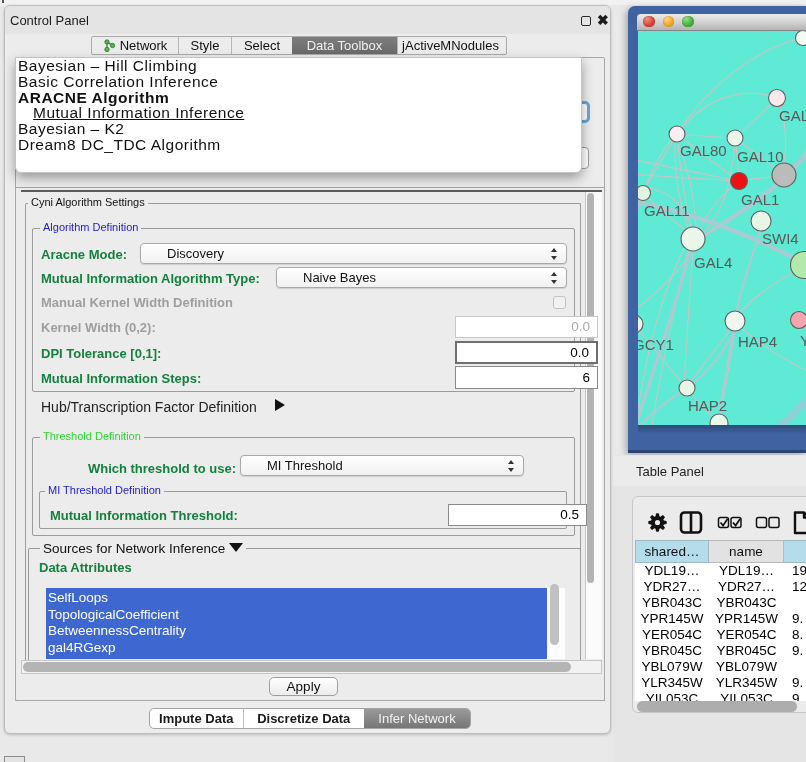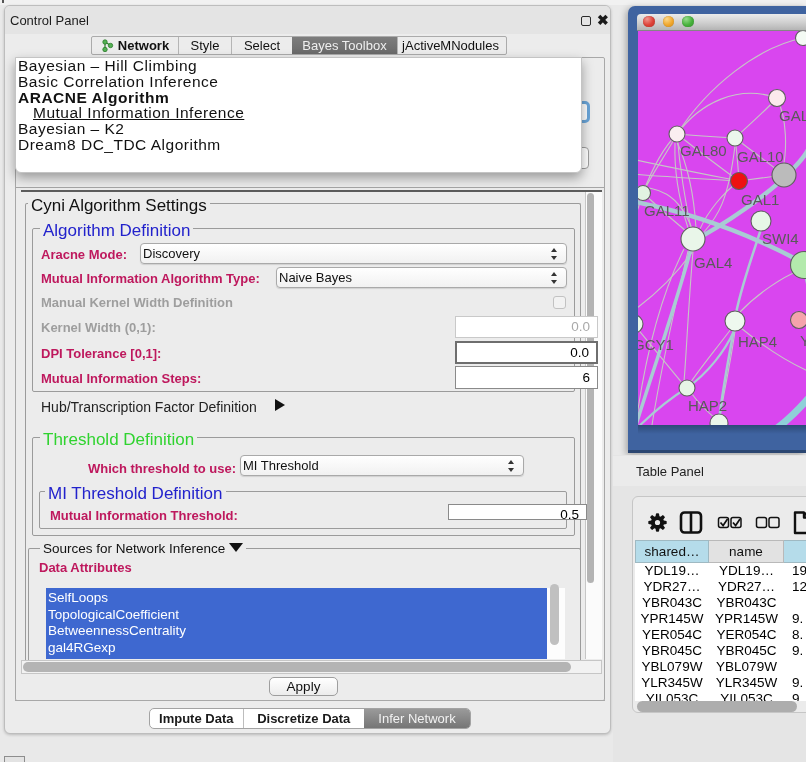--- a/index.html
+++ b/index.html
@@ -1,57 +1,57 @@
 <!DOCTYPE html>
 <html><head>
 <meta charset="utf-8">
 <style>
   * { margin:0; padding:0; box-sizing:border-box; }
   html,body { width:806px; height:762px; }
   body { font-family:"Liberation Sans", sans-serif; background:#e9e9e9; position:relative; overflow:hidden; }
   .abs { position:absolute; }
-  .lbl { font-size:13px; font-weight:bold; color:#be185d; }
+  .lbl { font-size:13px; font-weight:bold; color:#15803d; }
   .combo { position:absolute; border:1px solid #a9a9a9; border-radius:4px;
            background:linear-gradient(#ffffff,#f1f1f1); font-size:13px; color:#111;
-           line-height:19px; padding-left:2px; box-shadow:0 1px 1px rgba(0,0,0,0.12); }
+           line-height:19px; padding-left:26px; box-shadow:0 1px 1px rgba(0,0,0,0.12); }
   .spin { position:absolute; right:7px; top:4px; width:9px; height:12px; }
   .spin:before { content:""; position:absolute; top:0; left:1px; border-left:3.5px solid transparent;
     border-right:3.5px solid transparent; border-bottom:4.5px solid #333; }
   .spin:after { content:""; position:absolute; bottom:0; left:1px; border-left:3.5px solid transparent;
     border-right:3.5px solid transparent; border-top:4.5px solid #333; }
   .field { position:absolute; background:#fff; font-size:13.5px; text-align:right; padding-right:7px;margin-left:29px; }
   .group { position:absolute; border:1px solid #9b9b9b; border-radius:2px; }
-  .gtitle { position:absolute; top:-8px; left:8px; background:#ececec; padding:0 4px; font-size:17px; }
+  .gtitle { position:absolute; top:-8px; left:8px; background:#ececec; padding:0 4px; font-size:11px; }
 </style>
 </head>
 <body>
 
 <div class="abs" style="left:0;top:0;width:806px;height:5px;background:#f1f1f1;"></div>
 <div class="abs" style="left:2px;top:0;width:2px;height:3px;background:#555;"></div>
 
 <div class="abs" id="cpwin" style="left:4px;top:5px;width:607px;height:729px;background:#ececec;border:1px solid #bdbdbd;border-radius:6px;box-shadow:0 1px 3px rgba(0,0,0,0.2);overflow:hidden;">
 
   <div class="abs" style="left:0;top:0;width:100%;height:28px;background:#e4e4e4;"></div>
   <div class="abs" style="left:5px;top:7px;font-size:13px;color:#1c1c1c;">Control Panel</div>
   <div class="abs" style="left:576px;top:10px;width:10px;height:10px;border:1.5px solid #2a2a2a;border-radius:2px;"></div>
   <div class="abs" style="left:592px;top:6px;font-size:14px;font-weight:bold;color:#1a1a1a;">✖</div>
 
   <div class="abs" style="left:86px;top:30px;width:416px;height:19px;border:1px solid #ababab;border-radius:2px;background:#ececec;display:flex;font-size:13px;color:#111;">
-    <div style="width:87px;display:flex;align-items:center;justify-content:center;border-right:1px solid #b5b5b5;font-weight:bold;">
+    <div style="width:87px;display:flex;align-items:center;justify-content:center;border-right:1px solid #b5b5b5;">
       <svg width="13" height="13" viewBox="0 0 13 13" style="margin-right:4px;">
         <line x1="4" y1="3" x2="9" y2="6" stroke="#2c7a2c" stroke-width="1.2"></line>
         <line x1="4" y1="3" x2="4" y2="10" stroke="#2c7a2c" stroke-width="1.2"></line>
         <circle cx="4" cy="3" r="2.2" fill="#54b254" stroke="#2c7a2c" stroke-width="0.8"></circle>
         <circle cx="9.5" cy="6.5" r="2.2" fill="#54b254" stroke="#2c7a2c" stroke-width="0.8"></circle>
         <circle cx="4" cy="10.5" r="2.2" fill="#54b254" stroke="#2c7a2c" stroke-width="0.8"></circle>
       </svg>
       Network</div>
     <div style="width:53px;display:flex;align-items:center;justify-content:center;border-right:1px solid #b5b5b5;">Style</div>
     <div style="width:60px;display:flex;align-items:center;justify-content:center;">Select</div>
-    <div style="width:105px;display:flex;align-items:center;justify-content:center;background:linear-gradient(#7d7d7d,#6a6a6a);color:#efefef;">Bayes Toolbox</div>
+    <div style="width:105px;display:flex;align-items:center;justify-content:center;background:linear-gradient(#7d7d7d,#6a6a6a);color:#efefef;">Data Toolbox</div>
     <div style="width:106px;display:flex;align-items:center;justify-content:center;border-left:1px solid #b5b5b5;">jActiveMNodules</div>
   </div>
 
   <div class="abs" style="left:10px;top:51px;width:590px;height:644px;border:1px solid #a8a8a8;border-radius:2px;"></div>
 
   <div class="abs" style="left:556px;top:141px;width:28px;height:22px;background:#fff;border:1px solid #9e9e9e;border-radius:4px;"></div>
   <div class="abs" style="left:570px;top:95px;width:15px;height:22px;background:#fff;border:3px solid #6aa5d8;border-radius:5px;"></div>
   <div class="abs" style="left:11px;top:181px;width:588px;height:1px;background:#a5a5a5;"></div>
 
   <div class="abs" style="left:16px;top:184px;width:581px;height:469px;border-top:2px solid #5c5c5c;background:#ececec;"></div>
@@ -65,40 +65,40 @@
 
   <div class="group" style="left:27px;top:222px;width:543px;height:164px;">
     <div class="gtitle" style="color:#2222cc;left:7px;padding:0 3px;">Algorithm Definition</div>
   </div>
   <div class="lbl abs" style="left:36px;top:241px;">Aracne Mode:</div>
   <div class="combo" style="left:135px;top:237px;width:427px;height:21px;">Discovery<span class="spin"></span></div>
   <div class="lbl abs" style="left:36px;top:265px;">Mutual Information Algorithm Type:</div>
   <div class="combo" style="left:271px;top:261px;width:291px;height:21px;">Naive Bayes<span class="spin"></span></div>
   <div class="lbl abs" style="left:36px;top:289px;color:#9e9e9e;">Manual Kernel Width Definition</div>
   <div class="abs" style="left:548px;top:290px;width:13px;height:13px;background:#f2f2f2;border:1px solid #c2c2c2;border-radius:3px;"></div>
-  <div class="lbl abs" style="left:36px;top:314px;color:#9e9e9e;">Kernel Width (0,1):</div>
+  <div class="lbl abs" style="left:36px;top:314px;color:#9e9e9e;">Kernel Width (0,2):</div>
   <div class="field" style="left:421px;top:310px;width:143px;height:22px;border:1px solid #c9c9c9;color:#a9a9a9;line-height:20px;">0.0</div>
   <div class="lbl abs" style="left:36px;top:340px;">DPI Tolerance [0,1]:</div>
   <div class="field" style="left:421px;top:335px;width:143px;height:23px;border:2px solid #6e6e6e;color:#000;line-height:19px;">0.0</div>
   <div class="lbl abs" style="left:36px;top:365px;text-align:center;">Mutual Information Steps:</div>
   <div class="field" style="left:421px;top:360px;width:143px;height:23px;border:1px solid #8a8a8a;color:#000;line-height:21px;">6</div>
 
   <div class="abs" style="left:36px;top:393px;font-size:14px;color:#222;">Hub/Transcription Factor Definition</div>
   <div class="abs" style="left:270px;top:393px;width:0;height:0;border-top:6.5px solid transparent;border-bottom:6.5px solid transparent;border-left:10px solid #111;"></div>
 
   <div class="group" style="left:27px;top:431px;width:543px;height:99px;">
     <div class="gtitle" style="color:#2fd32f;left:7px;padding:0 3px;">Threshold Definition</div>
   </div>
   <div class="lbl abs" style="left:0;top:455px;width:231px;text-align:right;">Which threshold to use:</div>
   <div class="combo" style="left:235px;top:449px;width:284px;height:21px;">MI Threshold<span class="spin"></span></div>
   <div class="group" style="left:34px;top:485px;width:528px;height:38px;">
     <div class="gtitle" style="color:#2222cc;left:5px;padding:0 3px;">MI Threshold Definition</div>
   </div>
   <div class="lbl abs" style="left:45px;top:502px;">Mutual Information Threshold:</div>
-  <div class="field" style="left:414px;top:498px;width:139px;height:16px;border:1px solid #8a8a8a;color:#000;line-height:20px;">0.5</div>
+  <div class="field" style="left:414px;top:498px;width:139px;height:22px;border:1px solid #8a8a8a;color:#000;line-height:20px;">0.5</div>
 
   <div class="group" style="left:23px;top:542px;width:553px;height:115px;border-bottom:none;">
     <div class="gtitle" style="color:#111;left:11px;padding:0 3px;font-size:13.5px;">Sources for Network Inference <span style="display:inline-block;width:0;height:0;border-left:7px solid transparent;border-right:7px solid transparent;border-top:9px solid #111;vertical-align:1px;"></span></div>
   </div>
   <div class="lbl abs" style="left:34px;top:554px;">Data Attributes</div>
   <div class="abs" style="left:41px;top:582px;width:501px;height:71px;background:#3e68d0;color:#fff;font-size:13.5px;line-height:16.5px;padding:2px 0 0 2px;overflow:hidden;">SelfLoops<br>TopologicalCoefficient<br>BetweennessCentrality<br>gal4RGexp</div>
   <div class="abs" style="left:542px;top:582px;width:18px;height:71px;background:#fdfdfd;"></div>
   <div class="abs" style="left:545px;top:578px;width:9px;height:61px;background:#c0c0c0;border-radius:4.5px;"></div>
 
   <div class="abs" style="left:16px;top:654px;width:581px;height:14px;background:#f2f2f2;border:1px solid #c6c6c6;"></div>
@@ -123,21 +123,21 @@
   </div>
 </div>
 
 <div class="abs" style="left:628px;top:6px;width:178px;height:447px;background:#3f63a0;border-radius:7px 0 0 0;box-shadow:-2px 2px 7px rgba(0,0,0,0.3);">
 
   <div class="abs" style="left:9px;top:8px;width:169px;height:17px;background:linear-gradient(#ebebeb,#cfcfcf 55%,#b4b4b4);border-radius:4px 0 0 0;border-bottom:1px solid #858585;"></div>
   <div class="abs" style="left:15.3px;top:10px;width:11.4px;height:11.4px;border-radius:50%;background:radial-gradient(circle at 35% 28%, #f0968f, #dd4137 55%, #c0352c);box-shadow:inset 0 0 1px #a32d26;"></div>
   <div class="abs" style="left:34.8px;top:10px;width:11.4px;height:11.4px;border-radius:50%;background:radial-gradient(circle at 35% 28%, #fbd88a, #f0a72d 55%, #d18d1e);box-shadow:inset 0 0 1px #b57b1c;"></div>
   <div class="abs" style="left:54.3px;top:10px;width:11.4px;height:11.4px;border-radius:50%;background:radial-gradient(circle at 35% 28%, #97dc8b, #46b13b 55%, #3a9431);box-shadow:inset 0 0 1px #2f8028;"></div>
 
-  <div class="abs" style="left:10px;top:25px;width:168px;height:394px;background:#d946ef;overflow:hidden;">
+  <div class="abs" style="left:10px;top:25px;width:168px;height:394px;background:#5eead4;overflow:hidden;">
     <svg width="168" height="394" viewBox="0 0 168 394">
       <g fill="none" stroke="#c6c6c6" stroke-width="1.1">
         <path d="M165,7 C120,16 70,55 39,103"></path>
         <path d="M139,67 C100,53 62,72 39,103"></path>
         <path d="M139,67 C125,82 110,95 97,107"></path>
         <path d="M139,67 C150,90 148,120 146,132"></path>
         <path d="M39,103 C58,118 80,135 101,150"></path>
         <path d="M39,103 C60,105 78,106 97,107"></path>
         <path d="M39,103 C28,124 13,144 5,162"></path>
         <path d="M39,103 C42,140 48,175 55,208"></path>

